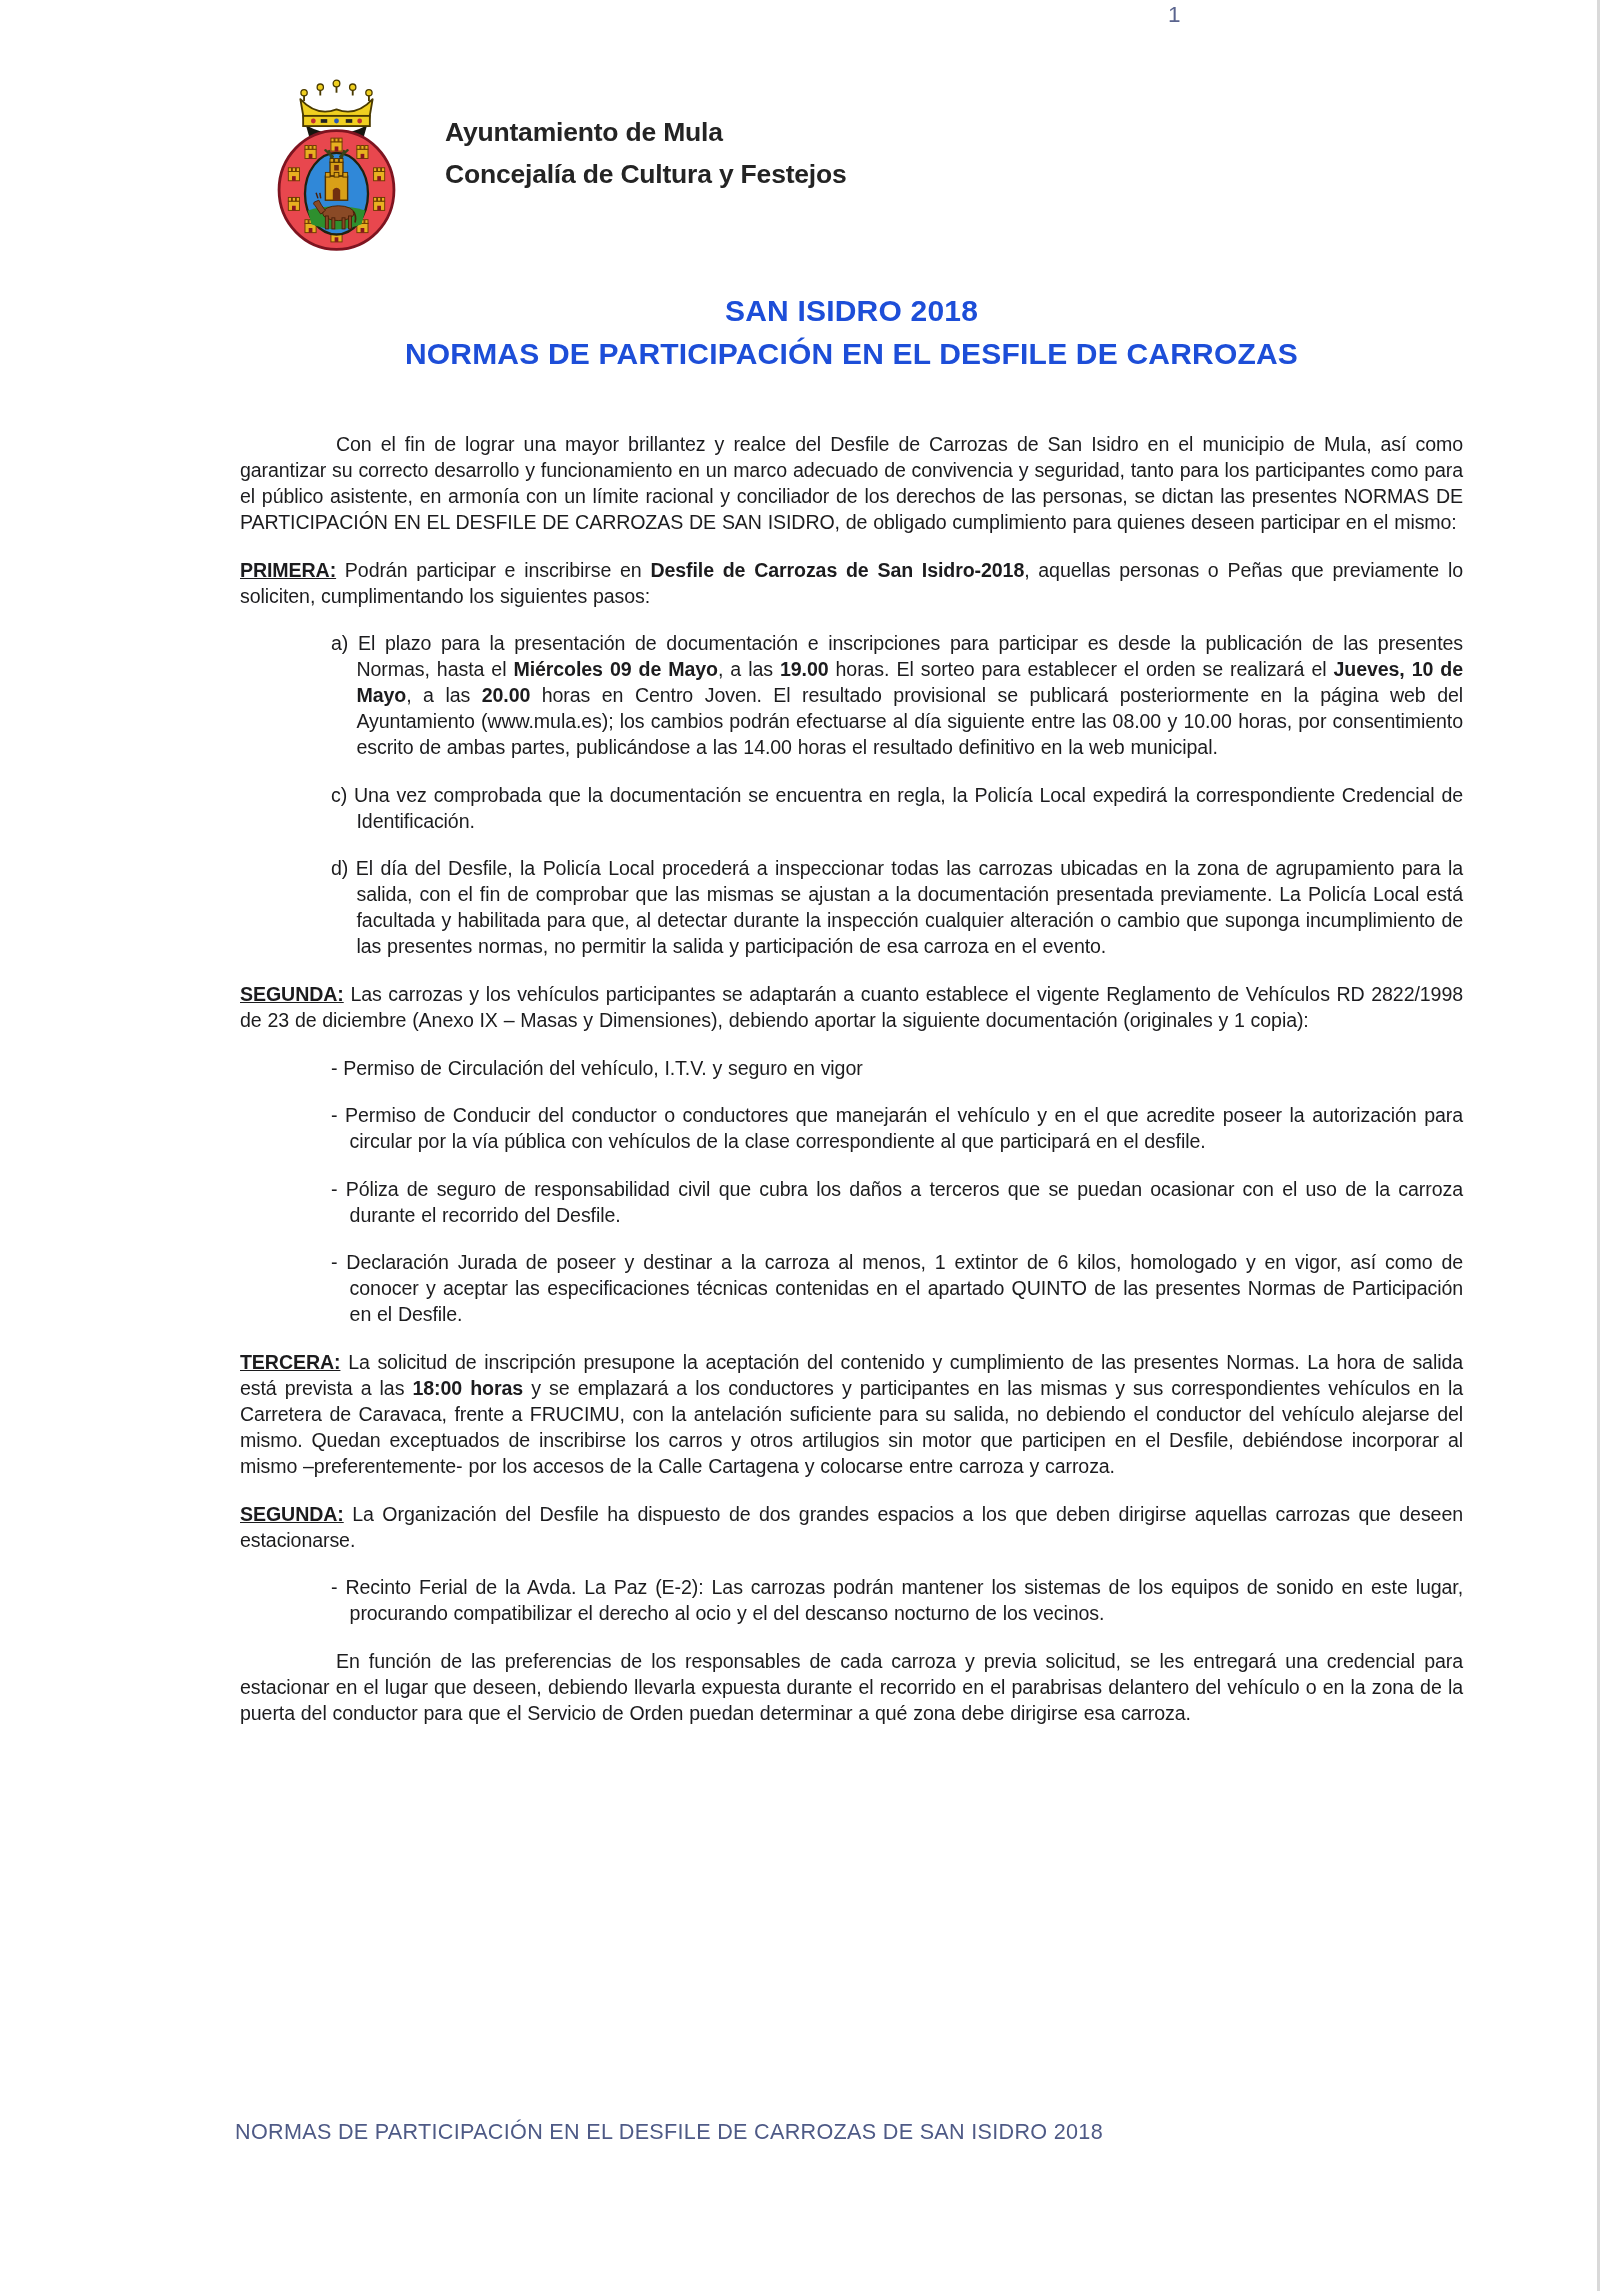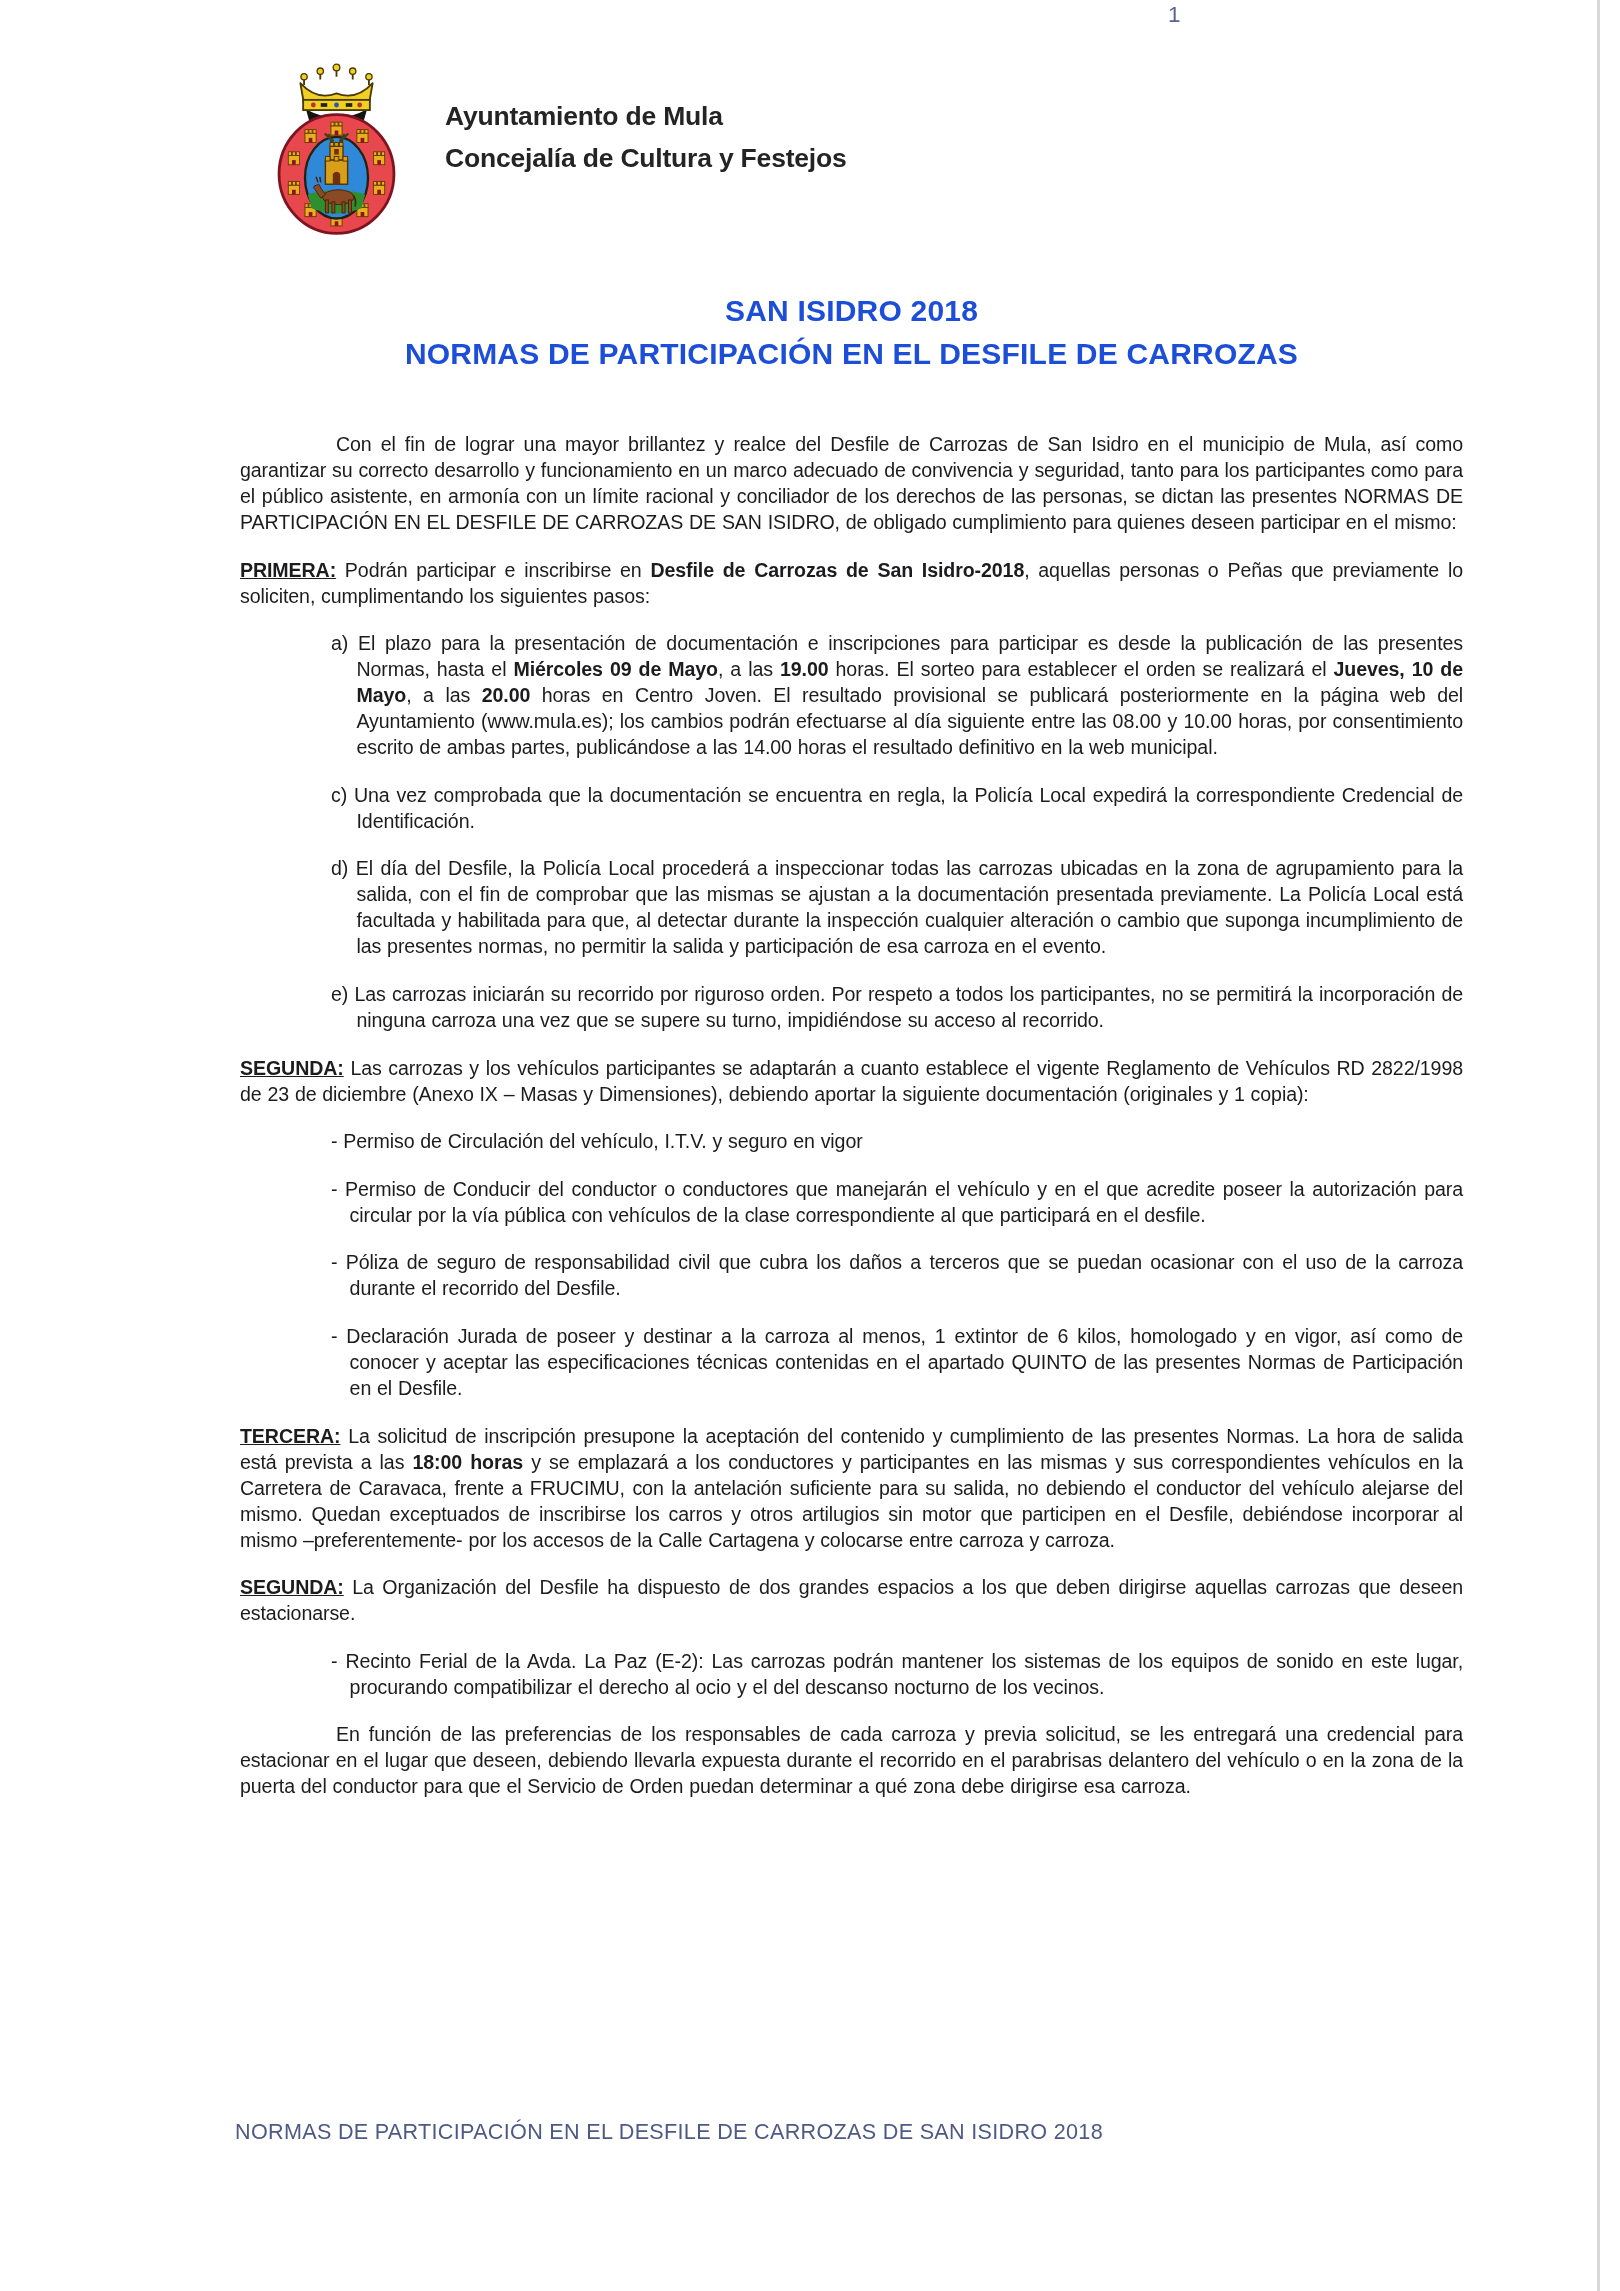--- a/index.html
+++ b/index.html
@@ -9,21 +9,21 @@
     background:#ffffff;
     font-family:"Liberation Sans", sans-serif;
     color:#1c1c1e;
     overflow:hidden;
   }
   .scan-line{
     position:absolute;left:1597px;top:0;width:2.9px;height:2292px;
     background:#d2d2d2;opacity:.85;
   }
   
-  .header{position:absolute;top:60px;left:267px;display:flex;gap:39px;align-items:flex-start;}
+  .header{position:absolute;top:76px;left:267px;display:flex;gap:39px;align-items:flex-start;}
   .logo{width:139px;height:178px;display:block;}
   .org{padding-top:35px;font-weight:700;font-size:26.5px;line-height:1.6;color:#242424;letter-spacing:-0.2px;}
   
   .title{
     position:absolute;top:290px;left:240px;width:1223px;
     text-align:center;font-weight:700;font-size:30px;line-height:1.42;
     color:#1d4ed8;letter-spacing:0.2px;
   }
   
   .content{
@@ -189,21 +189,20 @@
     <div>SAN ISIDRO 2018</div>
     <div>NORMAS DE PARTICIPACIÓN EN EL DESFILE DE CARROZAS</div>
   </div>
 
   <div class="content">
     <p class="para indent-first"><span>Con el fin de lograr una mayor brillantez y realce del Desfile de Carrozas de San Isidro en el municipio de Mula, así como garantizar su correcto desarrollo y funcionamiento en un marco adecuado de convivencia y seguridad, tanto para los participantes como para el público asistente, en armonía con un límite racional y conciliador de los derechos de las personas, se dictan las presentes NORMAS DE PARTICIPACIÓN EN EL DESFILE DE CARROZAS DE SAN ISIDRO, de obligado cumplimiento para quienes deseen participar en el mismo:</span></p>
     <p class="para"><span style="font-weight: 700; text-decoration: underline;">PRIMERA:</span><span> Podrán participar e inscribirse en </span><span style="font-weight: 700;">Desfile de Carrozas de San Isidro-2018</span><span>, aquellas personas o Peñas que previamente lo soliciten, cumplimentando los siguientes pasos:</span></p>
     <p class="para lettered"><span>a) El plazo para la presentación de documentación e inscripciones para participar es desde la publicación de las presentes Normas, hasta el </span><span style="font-weight: 700;">Miércoles 09 de Mayo</span><span>, a las </span><span style="font-weight: 700;">19.00</span><span> horas. El sorteo para establecer el orden se realizará el </span><span style="font-weight: 700;">Jueves, 10 de Mayo</span><span>, a las </span><span style="font-weight: 700;">20.00</span><span> horas en Centro Joven. El resultado provisional se publicará posteriormente en la página web del Ayuntamiento (www.mula.es); los cambios podrán efectuarse al día siguiente entre las 08.00 y 10.00 horas, por consentimiento escrito de ambas partes, publicándose a las 14.00 horas el resultado definitivo en la web municipal.</span></p>
     <p class="para lettered"><span>c) Una vez comprobada que la documentación se encuentra en regla, la Policía Local expedirá la correspondiente Credencial de Identificación.</span></p>
     <p class="para lettered"><span>d) El día del Desfile, la Policía Local procederá a inspeccionar todas las carrozas ubicadas en la zona de agrupamiento para la salida, con el fin de comprobar que las mismas se ajustan a la documentación presentada previamente. La Policía Local está facultada y habilitada para que, al detectar durante la inspección cualquier alteración o cambio que suponga incumplimiento de las presentes normas, no permitir la salida y participación de esa carroza en el evento.</span></p>
-    <p class="para lettered"><span>e) Las carrozas iniciarán su recorrido por riguroso orden. Por respeto a todos los participantes, no se permitirá la incorporación de ninguna carroza una vez que se supere su turno, impidiéndose su acceso al recorrido.</span></p>
     <p class="para"><span style="font-weight: 700; text-decoration: underline;">SEGUNDA:</span><span> Las carrozas y los vehículos participantes se adaptarán a cuanto establece el vigente Reglamento de Vehículos RD 2822/1998 de 23 de diciembre (Anexo IX – Masas y Dimensiones), debiendo aportar la siguiente documentación (originales y 1 copia):</span></p>
     <p class="para bullet"><span>- Permiso de Circulación del vehículo, I.T.V. y seguro en vigor</span></p>
     <p class="para bullet"><span>- Permiso de Conducir del conductor o conductores que manejarán el vehículo y en el que acredite poseer la autorización para circular por la vía pública con vehículos de la clase correspondiente al que participará en el desfile.</span></p>
     <p class="para bullet"><span>- Póliza de seguro de responsabilidad civil que cubra los daños a terceros que se puedan ocasionar con el uso de la carroza durante el recorrido del Desfile.</span></p>
     <p class="para bullet"><span>- Declaración Jurada de poseer y destinar a la carroza al menos, 1 extintor de 6 kilos, homologado y en vigor, así como de conocer y aceptar las especificaciones técnicas contenidas en el apartado QUINTO de las presentes Normas de Participación en el Desfile.</span></p>
     <p class="para"><span style="font-weight: 700; text-decoration: underline;">TERCERA:</span><span> La solicitud de inscripción presupone la aceptación del contenido y cumplimiento de las presentes Normas. La hora de salida está prevista a las </span><span style="font-weight: 700;">18:00 horas</span><span> y se emplazará a los conductores y participantes en las mismas y sus correspondientes vehículos en la Carretera de Caravaca, frente a FRUCIMU, con la antelación suficiente para su salida, no debiendo el conductor del vehículo alejarse del mismo. Quedan exceptuados de inscribirse los carros y otros artilugios sin motor que participen en el Desfile, debiéndose incorporar al mismo –preferentemente- por los accesos de la Calle Cartagena y colocarse entre carroza y carroza.</span></p>
     <p class="para"><span style="font-weight: 700; text-decoration: underline;">SEGUNDA:</span><span> La Organización del Desfile ha dispuesto de dos grandes espacios a los que deben dirigirse aquellas carrozas que deseen estacionarse.</span></p>
     <p class="para bullet"><span>- </span><span style="font-weight: 400;">Recinto Ferial de la Avda. La Paz (E-2):</span><span> Las carrozas podrán mantener los sistemas de los equipos de sonido en este lugar, procurando compatibilizar el derecho al ocio y el del descanso nocturno de los vecinos.</span></p>
     <p class="para indent-first"><span>En función de las preferencias de los responsables de cada carroza y previa solicitud, se les entregará una credencial para estacionar en el lugar que deseen, debiendo llevarla expuesta durante el recorrido en el parabrisas delantero del vehículo o en la zona de la puerta del conductor para que el Servicio de Orden puedan determinar a qué zona debe dirigirse esa carroza.</span></p>
   </div>

